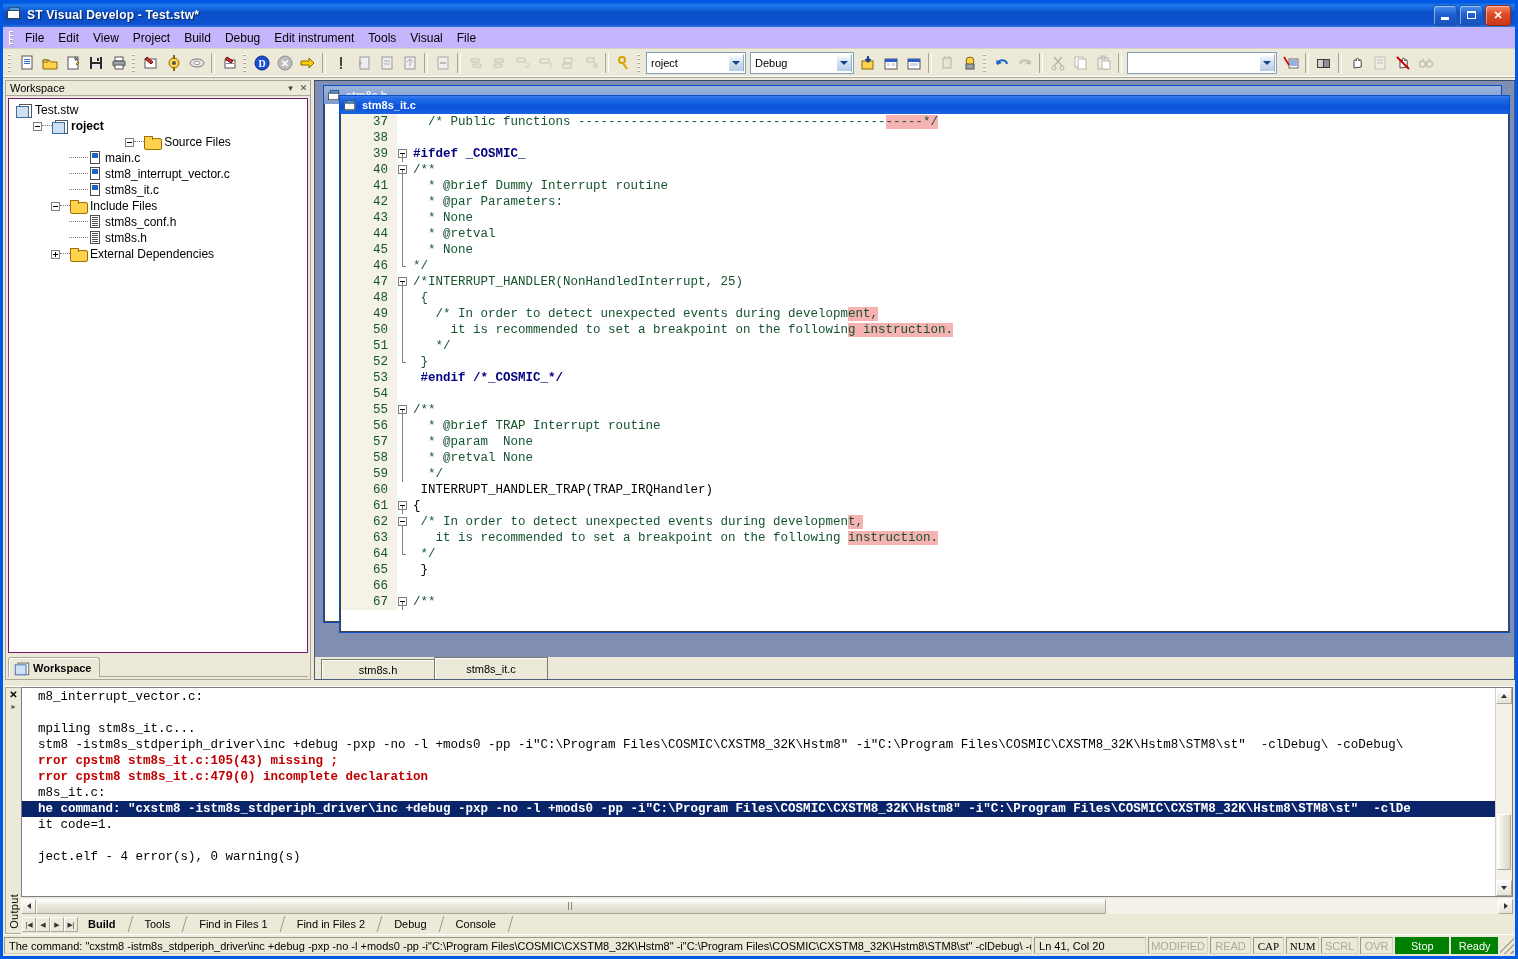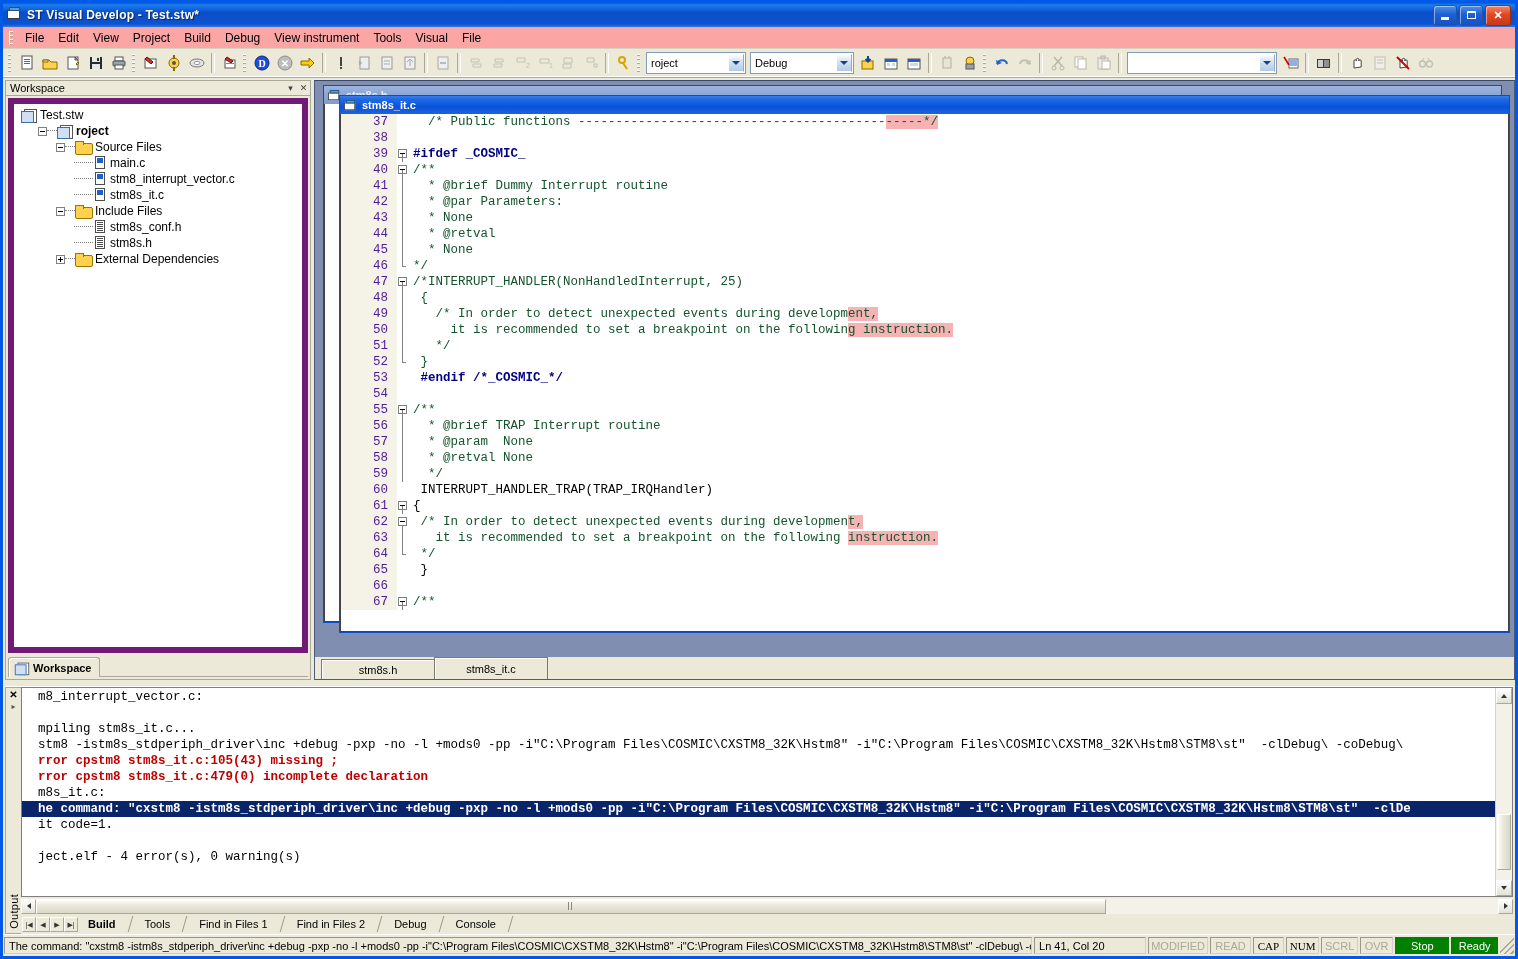--- a/index.html
+++ b/index.html
@@ -56,21 +56,21 @@
   .tb-btn.close{
     background:linear-gradient(to bottom,#f3886a,#e04a22 45%,#c8381a);
     border-color:#9a2a10;
     width:24px;
   }
   .tb-btn i{font-style:normal;color:#fff;font-size:11px;line-height:1;font-weight:bold;}
   .gl-min{display:block;width:8px;height:3px;background:#fff;margin-top:6px;}
   .gl-max{display:block;width:9px;height:8px;border:1px solid #fff;border-top-width:2px;box-sizing:border-box;}
   
   .menubar{
-    height:21px;flex:0 0 21px;background:#fca5a5;
+    height:21px;flex:0 0 21px;background:#c4b5fd;
     display:flex;align-items:center;
     border-bottom:1px solid #d5d2c2;
     padding-left:6px;
   }
   .gripper{
     width:3px;height:14px;margin-right:5px;
     background:repeating-linear-gradient(to bottom,#fff 0 1px,#aca899 1px 2px,transparent 2px 4px);
     border-left:1px solid #fff;
   }
   .menubar .mi{
@@ -123,21 +123,21 @@
     border:1px solid #aca899;border-bottom:none;font-size:11px;padding-left:4px;
     box-sizing:border-box;
   }
   .wshead .wt{flex:1 1 auto;color:#000;}
   .wshead .hbtn{width:13px;height:13px;display:flex;align-items:center;justify-content:center;font-size:9px;color:#444;}
   .wsbody{
     flex:1 1 auto;border:1px solid #aca899;background:#ece9d8;padding:2px;box-sizing:border-box;
     display:flex;flex-direction:column;min-height:0;
   }
   .treebox{
-    flex:1 1 auto;background:#fff;border:6px solid #701a75;overflow:hidden;
+    flex:1 1 auto;background:#fff;border:1px solid #701a75;overflow:hidden;
     box-sizing:border-box;padding:3px 2px;
     position:relative;
   }
   .tnode{display:flex;align-items:center;height:16px;white-space:nowrap;position:relative;font-size:12px;}
   .tnode .lbl{margin-left:3px;color:#000;}
   .tnode .lbl.bold{font-weight:bold;}
   .plus{
     width:9px;height:9px;border:1px solid #808080;background:#fff;
     display:inline-flex;align-items:center;justify-content:center;
     font-size:9px;line-height:7px;color:#000;font-family:"Liberation Mono",monospace;
@@ -209,21 +209,21 @@
   .mdi-cap .win-icon{transform:scale(.85);margin-right:4px;}
   .mdi-body{flex:1 1 auto;background:#fff;border:1px solid #424242;border-top:none;overflow:hidden;position:relative;box-sizing:border-box;}
   
   .code{
     font-family:"Liberation Mono","DejaVu Sans Mono",monospace;
     font-size:12.5px;line-height:16px;position:relative;white-space:pre;
   }
   .coderow{display:flex;height:16px;align-items:center;}
   .gut{
     width:56px;flex:0 0 56px;text-align:right;padding-right:9px;box-sizing:border-box;
-    color:#4c1d95;background:#f5f2e8;height:16px;line-height:16px;
+    color:#14532d;background:#f5f2e8;height:16px;line-height:16px;
   }
   .fold{
     width:16px;flex:0 0 16px;background:#fff;height:16px;position:relative;
   }
   .fold .box{
     position:absolute;left:1px;top:3px;width:9px;height:9px;border:1px solid #808080;background:#fff;box-sizing:border-box;
   }
   .fold .box:before{content:"";position:absolute;left:1px;right:1px;top:3px;height:1px;background:#000;}
   .fold .vl{position:absolute;left:5px;top:0;bottom:0;width:1px;background:#808080;}
   .fold .vl.half-top{top:8px;}
@@ -390,21 +390,21 @@
   </div>
 
   <div class="menubar">
     <span class="gripper"></span>
     <span class="mi">File</span>
     <span class="mi">Edit</span>
     <span class="mi">View</span>
     <span class="mi">Project</span>
     <span class="mi">Build</span>
     <span class="mi">Debug</span>
-    <span class="mi">View instrument</span>
+    <span class="mi">Edit instrument</span>
     <span class="mi">Tools</span>
     <span class="mi">Visual</span>
     <span class="mi">File</span>
   </div>
 
   <div class="toolbars">
     <span class="tgrip"></span>
     <div class="tbtn">
       <svg width="16" height="16">
           <rect x="3" y="1" width="10" height="13" fill="#fff" stroke="#555"></rect>
@@ -706,21 +706,21 @@
                 <span style="display: inline-block; width: 0px; height: 1px; border-top: none; margin-right: 1px;"></span>
                 <span class="ico-stw"></span>
                 <span class="lbl">Test.stw</span>
               </div>
               <div class="tnode" style="padding-left: 22px;">
                 <span class="plus exp"></span>
                 <span class="dots-h"></span>
                 <span class="ico-stw"></span>
                 <span class="lbl bold">roject</span>
               </div>
-              <div class="tnode" style="padding-left: 40px;">
+              <div class="tnode" style="padding-left: 40px; justify-content: center;">
                 <span class="plus exp"></span>
                 <span class="dots-h"></span>
                 <span class="ico-folder"></span>
                 <span class="lbl">Source Files</span>
               </div>
               <div class="tnode" style="padding-left: 58px;">
                 <span style="display: inline-block; width: 19px; height: 1px; border-top: 1px dotted rgb(128, 128, 128); margin-right: 1px;"></span>
                 <span class="ico-cfile"></span>
                 <span class="lbl">main.c</span>
               </div>

